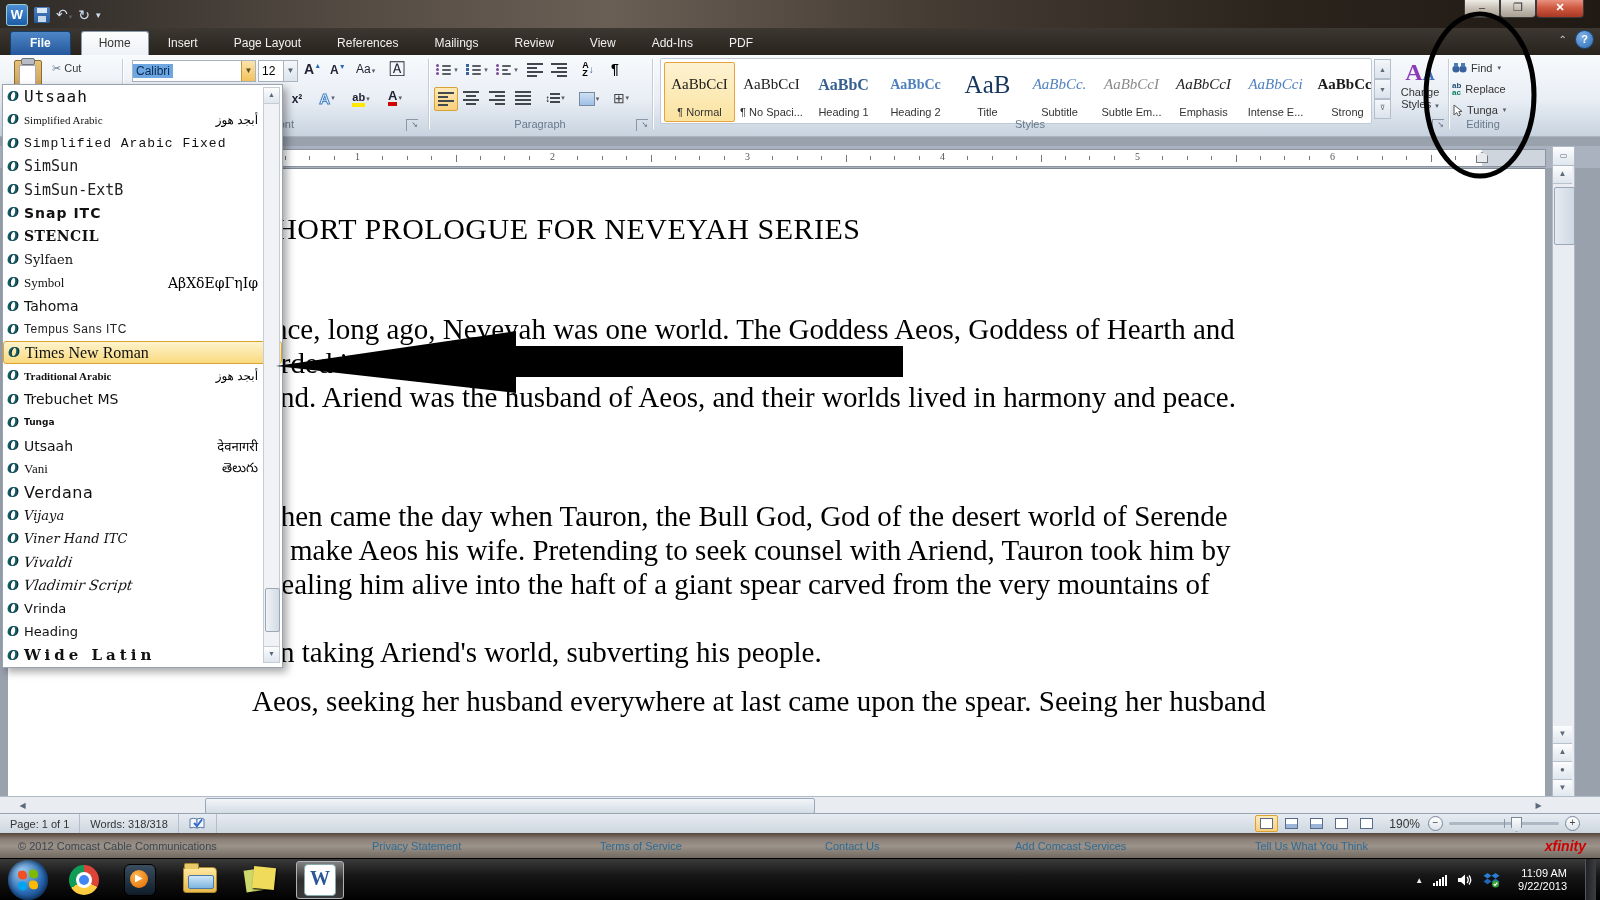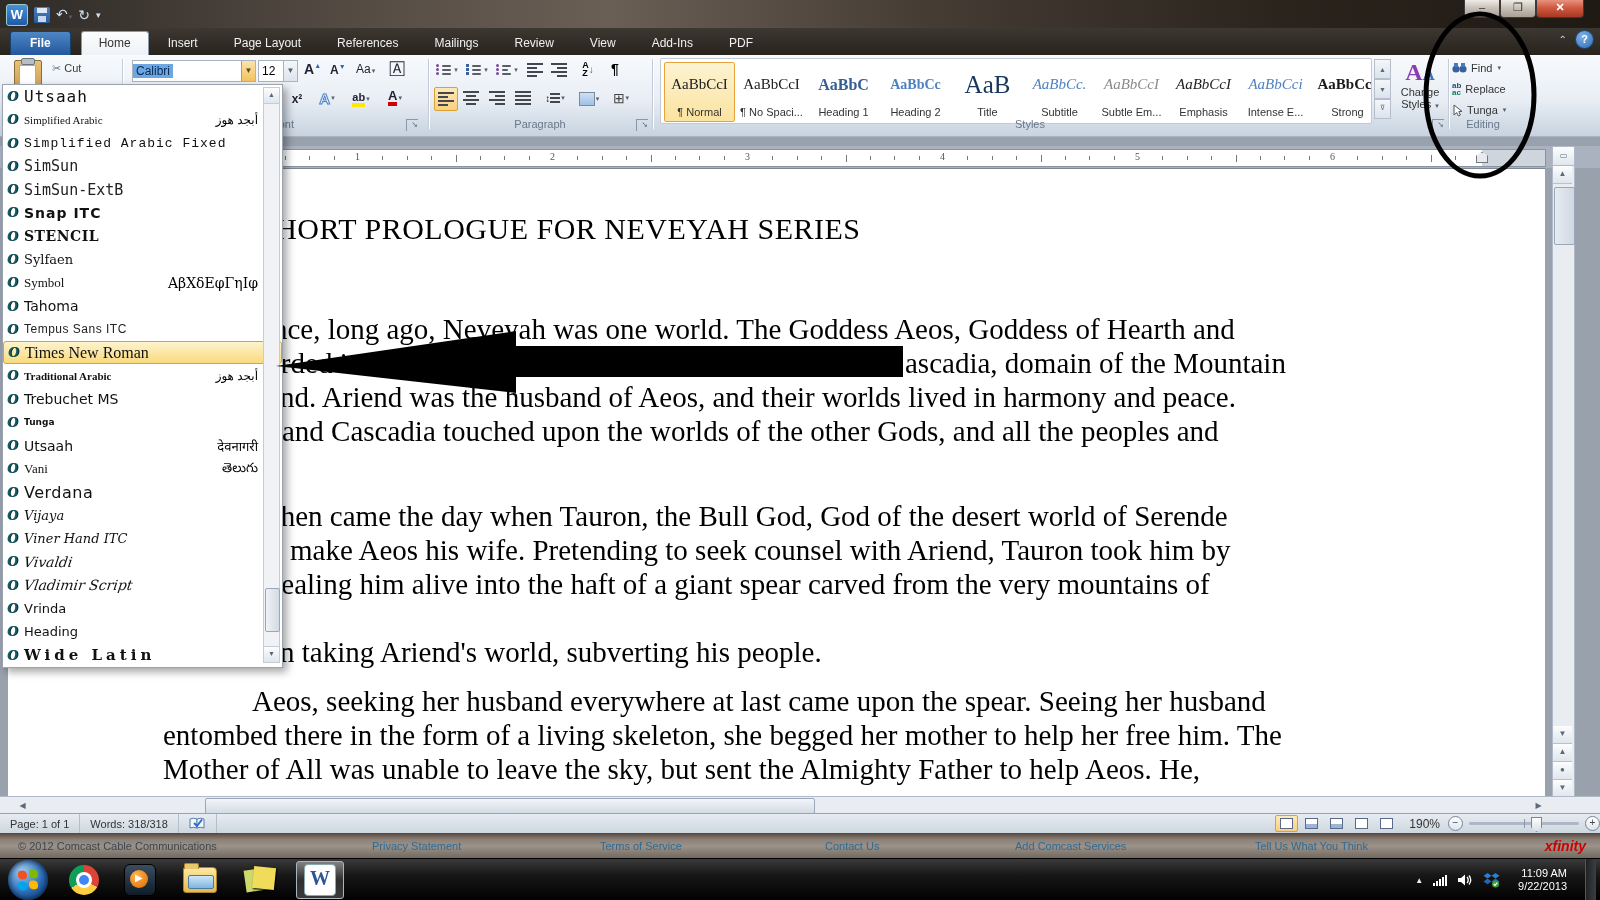--- a/index.html
+++ b/index.html
@@ -543,30 +543,26 @@
       </div>
     <div id="rulergray"></div>
     <div class="rmark"></div>
   </div>
   <div id="page"></div>
 </div>
 <div id="doctext">
     <div class="frag h" style="left: 258px; top: 212px;">SHORT PROLOGUE FOR NEVEYAH SERIES</div>
     <div class="frag" style="left: 252px; top: 313px;">Once, long ago, Neveyah was one world.  The Goddess Aeos, Goddess of Hearth and</div>
     <div class="frag" style="left: 239px; top: 347px;">guarded it</div>
-    <div class="frag" style="left: 905px; top: 347px;">ascadia, domain of the Mountain</div>
     <div class="frag" style="left: 259px; top: 381px;">land.  Ariend was the husband of Aeos, and their worlds lived in harmony and peace.</div>
-    <div class="frag" style="left: 282px; top: 415px;">and Cascadia touched upon the worlds of the other Gods, and all the peoples and</div>
     <div class="frag" style="left: 263px; top: 500px;">Then came the day when Tauron, the Bull God, God of the desert world of Serende</div>
     <div class="frag" style="left: 290px; top: 534px;">make Aeos his wife. Pretending to seek counsel with Ariend, Tauron took him by</div>
     <div class="frag" style="left: 270px; top: 568px;">sealing him alive into the haft of a giant spear carved from the very mountains of</div>
     <div class="frag" style="left: 272px; top: 636px;">in taking Ariend's world, subverting his people.</div>
     <div class="frag" style="left: 252px; top: 685px;">Aeos, seeking her husband everywhere  at last came upon the spear. Seeing her husband</div>
-    <div class="frag" style="left: 163px; top: 719px;">entombed there in the form of a living skeleton,  she begged her mother to help her free him.  The</div>
-    <div class="frag" style="left: 163px; top: 753px;">Mother of All was unable to leave the sky,  but sent the Almighty  Father to help Aeos. He,</div>
   </div>
 
 <div id="ruler-toggle">▭</div>
 <div id="vscroll">
   <div class="vbtn" style="margin-top:19px;">▲</div>
   <div id="vthumb" style="top:40px;"></div>
   <div id="vbottom">
     <div class="vbtn">▼</div>
     <div class="vbtn">▲</div>
     <div class="vbtn">●</div>
@@ -583,21 +579,21 @@
 <div id="statusbar">
   <div class="stseg">Page: 1 of 1</div>
   <div class="stseg">Words: 318/318</div>
   <div class="stseg">
     <svg width="17" height="13">
       <path d="M1,2 Q4.5,0.5 8,2 L8,11 Q4.5,9.5 1,11 Z" fill="#f4f7fb" stroke="#5a7aa8"></path>
       <path d="M15,2 Q11.5,0.5 8,2 L8,11 Q11.5,9.5 15,11 Z" fill="#f4f7fb" stroke="#5a7aa8"></path>
       <path d="M5,6 L8,9 L13,2.5" fill="none" stroke="#2f6bd0" stroke-width="2"></path>
     </svg>
   </div>
-  <div style="margin-left:auto;display:flex;align-items:center;padding-right:0;justify-content:space-between;">
+  <div style="margin-left:auto;display:flex;align-items:center;padding-right:20px;justify-content:space-between;">
     <div class="viewbtn on">
         <span class="vglyph"></span>
       </div>
     <div class="viewbtn">
         <span class="vglyph l"></span>
       </div>
     <div class="viewbtn">
         <span class="vglyph l"></span>
       </div>
     <div class="viewbtn">

